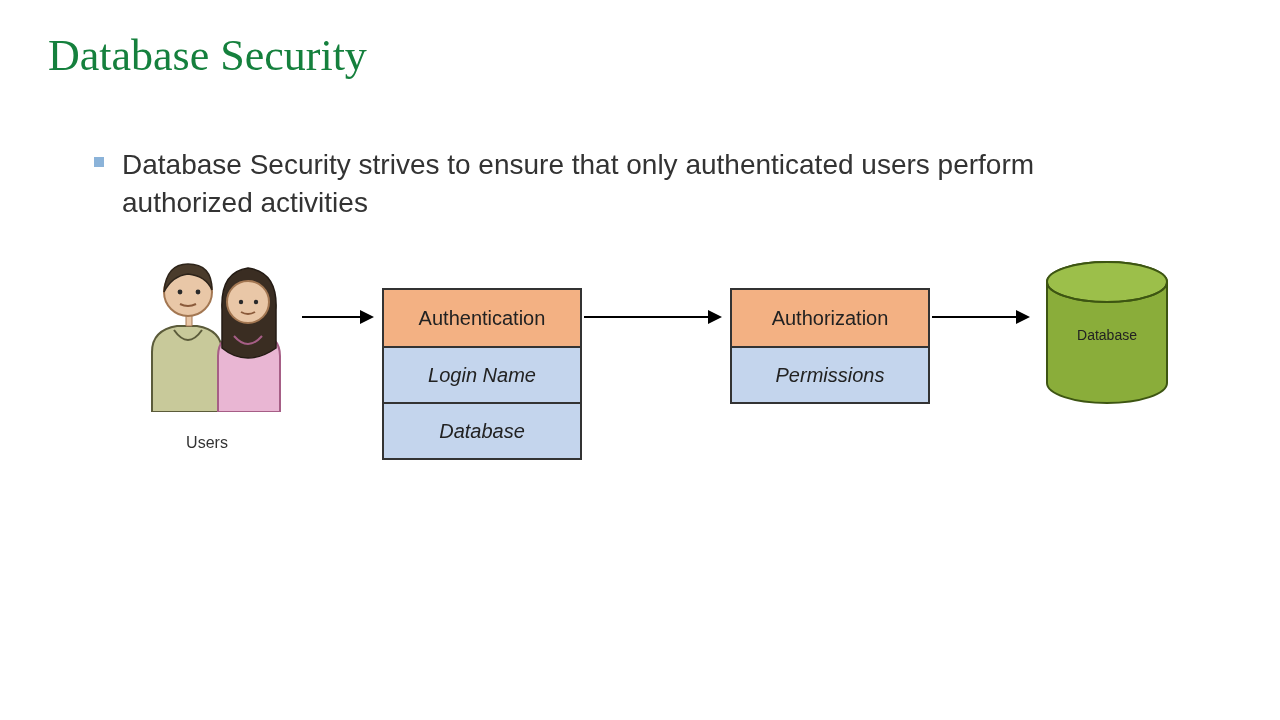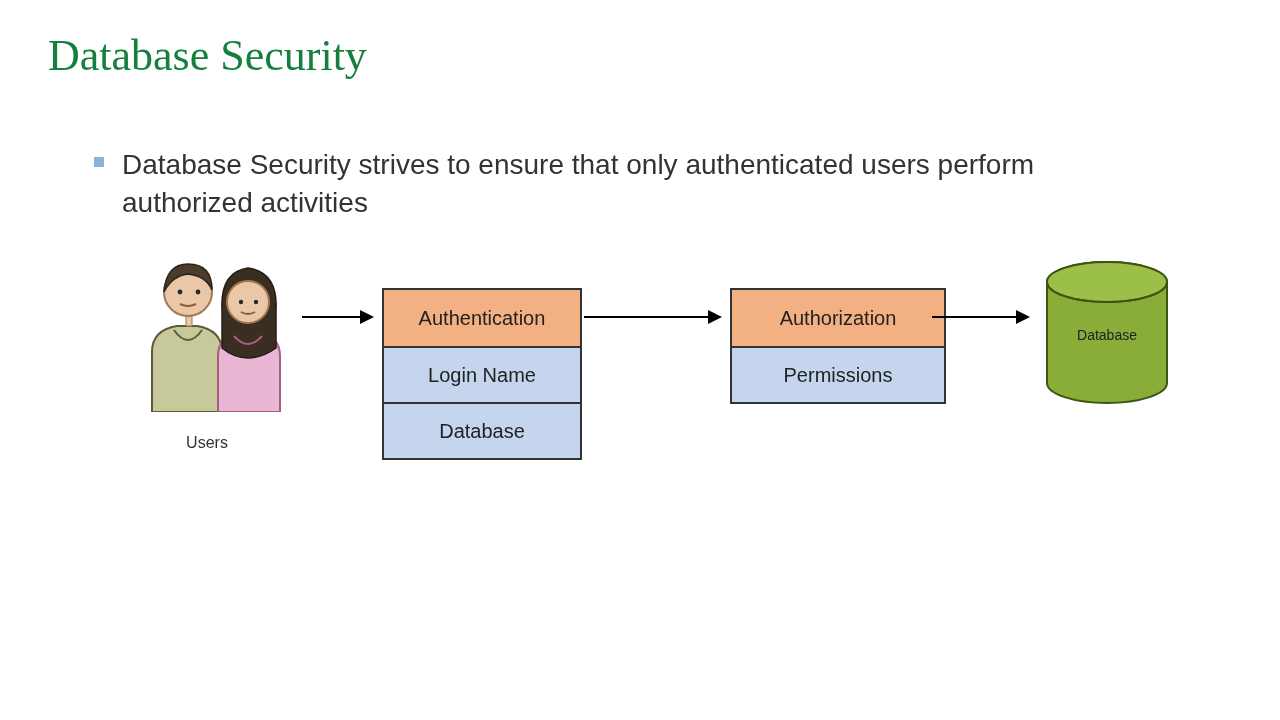--- a/index.html
+++ b/index.html
@@ -62,33 +62,33 @@
       font-size: 16px;
       color: #333;
       text-align: center;
       font-family: Arial, sans-serif;
     }
     .stack {
       position: absolute;
       border: 2px solid #333;
     }
     .stack-auth { left: 270px; top: 36px; width: 200px; }
-    .stack-authz { left: 618px; top: 36px; width: 216px; }
+    .stack-authz { left: 618px; top: 36px; width: 200px; }
     .cell {
       height: 56px;
       display: flex;
       align-items: center;
       justify-content: center;
       font-size: 20px;
       color: #222;
       font-family: Arial, sans-serif;
     }
     .cell + .cell { border-top: 2px solid #333; }
     .cell-header { background: #f3b183; }
-    .cell-body { background: #c4d5ed; }
+    .cell-body { background: #c4d5ed; font-style: italic; }
     .db-cylinder {
       position: absolute;
       left: 930px;
       top: 8px;
       width: 130px;
       height: 145px;
     }
     .db-label {
       position: absolute;
       left: 930px;

